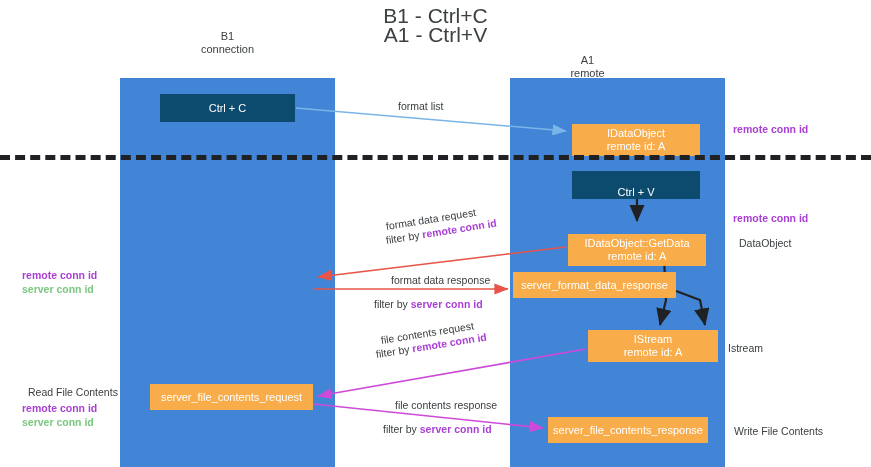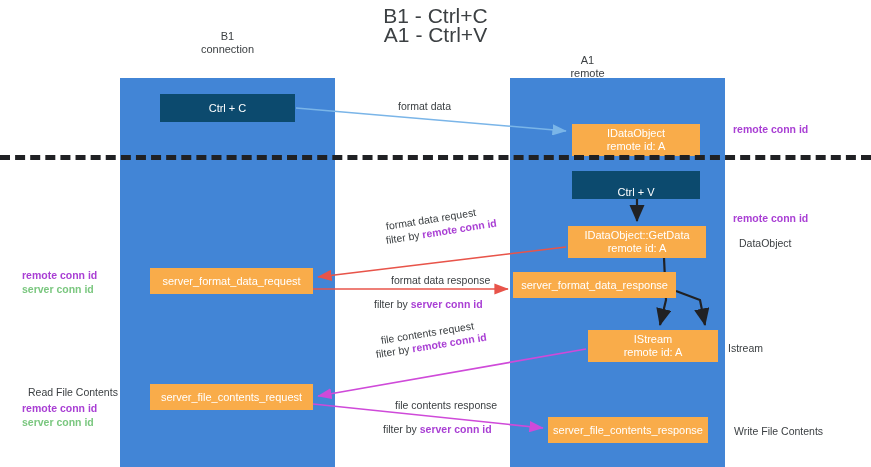--- a/index.html
+++ b/index.html
@@ -36,21 +36,21 @@
     color:#ffffff;font-size:11px;line-height:13px;text-align:center;
     z-index:6;
   }
   .node.green{background:#0c4a6e;}
   .node.orange{background:#f9ac4a;}
   .node .l2{font-size:11px;}
 
   #n-ctrlc{left:160px;top:94px;width:135px;height:28px;}
   #n-idataobject{left:572px;top:116px;width:128px;height:32px;margin-top:8px;}
   #n-ctrlv{left:572px;top:171px;width:128px;height:28px;justify-content:flex-end;}
-  #n-getdata{left:568px;top:226px;width:138px;height:32px;text-align:center;}
+  #n-getdata{left:568px;top:234px;width:138px;height:32px;text-align:center;}
   #n-sfdreq{left:150px;top:268px;width:163px;height:26px;}
   #n-sfdres{left:513px;top:272px;width:163px;height:26px;}
   #n-istream{left:588px;top:330px;width:130px;height:32px;}
   #n-sfcreq{left:150px;top:384px;width:163px;height:26px;}
   #n-sfcres{left:548px;top:417px;width:160px;height:26px;}
 
   
   #divider{
     position:absolute;left:0;top:155px;width:871px;height:0;
     border-top:5px dashed #202124;z-index:8;
@@ -149,42 +149,39 @@
 
   <div class="node green" id="n-ctrlv">
     <span>Ctrl + V</span>
   </div>
 
   <div class="node orange" id="n-getdata">
     <span>IDataObject::GetData</span>
     <span class="l2">remote id: A</span>
   </div>
 
-  <div class="node orange" id="n-sfdreq">
-    <span>server_format_data_request</span>
-  </div>
 
   <div class="node orange" id="n-sfdres">
     <span>server_format_data_response</span>
   </div>
 
   <div class="node orange" id="n-istream">
     <span>IStream</span>
     <span class="l2">remote id: A</span>
   </div>
 
   <div class="node orange" id="n-sfcreq">
     <span>server_file_contents_request</span>
   </div>
 
   <div class="node orange" id="n-sfcres">
     <span>server_file_contents_response</span>
   </div>
 
-  <div class="lbl" id="lbl-formatlist">format data</div>
+  <div class="lbl" id="lbl-formatlist">format list</div>
 
   <div class="lbl rot-up" id="lbl-fdreq1">format data request</div>
   <div class="lbl rot-up" id="lbl-fdreq2"><span>filter by </span><span class="rc">remote conn id</span></div>
 
   <div class="lbl" id="lbl-fdres1">format data response</div>
   <div class="lbl" id="lbl-fdres2"><span>filter by </span><span class="sc">server conn id</span></div>
 
   <div class="lbl rot-up" id="lbl-fcreq1">file contents request</div>
   <div class="lbl rot-up" id="lbl-fcreq2"><span>filter by </span><span class="rc">remote conn id</span></div>
 

